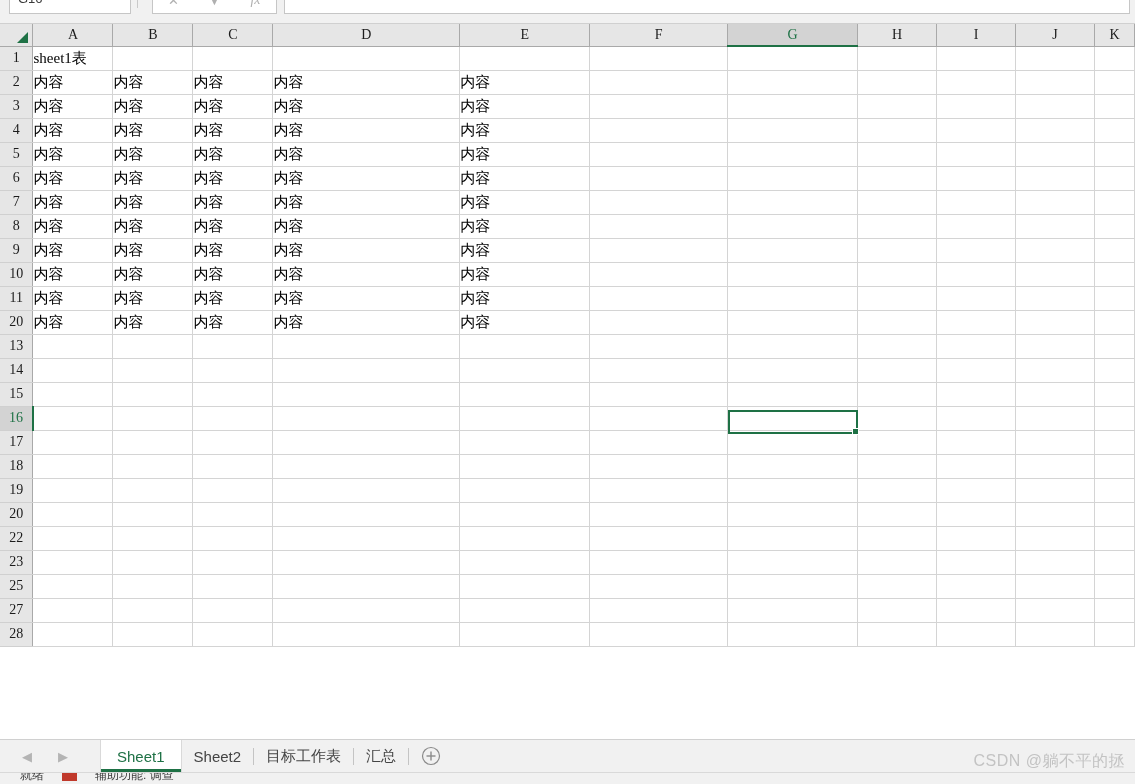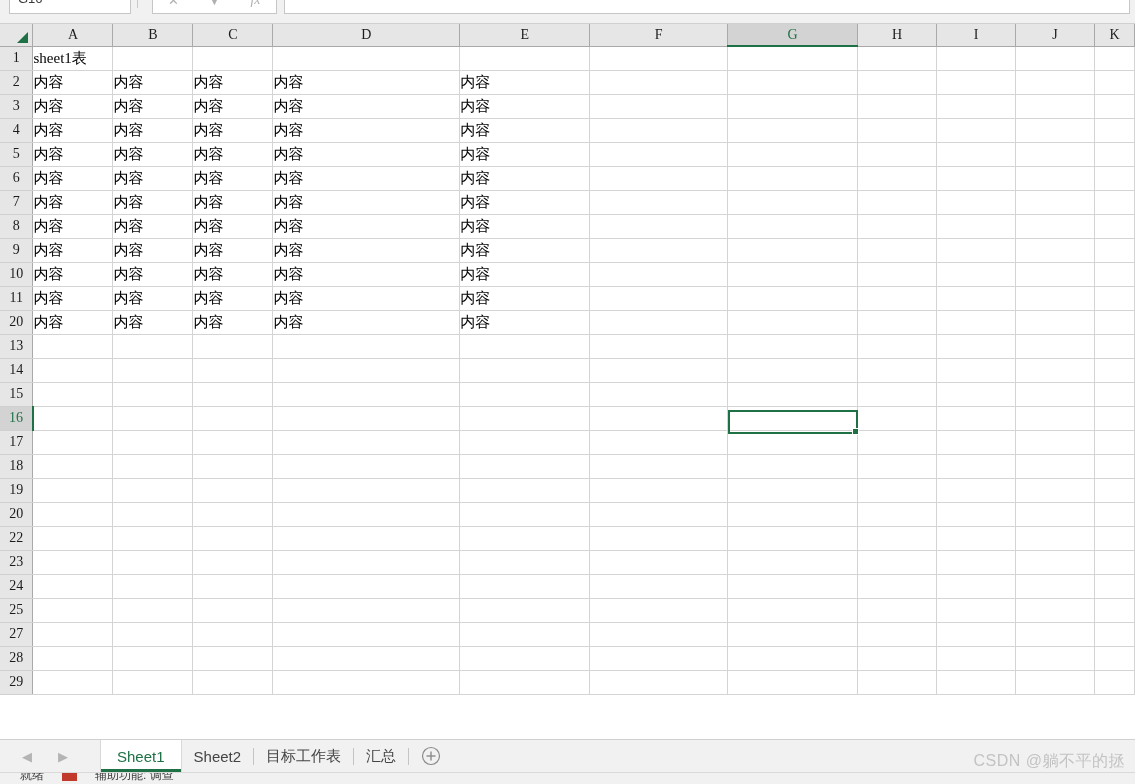--- a/index.html
+++ b/index.html
@@ -575,34 +575,20 @@
           <td class="cell" style="width: 187px;"></td>
           <td class="cell" style="width: 130px;"></td>
           <td class="cell" style="width: 138px;"></td>
           <td class="cell" style="width: 130px;"></td>
           <td class="cell" style="width: 79px;"></td>
           <td class="cell" style="width: 79px;"></td>
           <td class="cell" style="width: 79px;"></td>
           <td class="cell" style="width: 40px;"></td>
         </tr>
         <tr>
-          <td class="rowhead">24</td>
-          <td class="cell" style="width: 80px;"></td>
-          <td class="cell" style="width: 80px;"></td>
-          <td class="cell" style="width: 80px;"></td>
-          <td class="cell" style="width: 187px;"></td>
-          <td class="cell" style="width: 130px;"></td>
-          <td class="cell" style="width: 138px;"></td>
-          <td class="cell" style="width: 130px;"></td>
-          <td class="cell" style="width: 79px;"></td>
-          <td class="cell" style="width: 79px;"></td>
-          <td class="cell" style="width: 79px;"></td>
-          <td class="cell" style="width: 40px;"></td>
-        </tr>
-        <tr>
           <td class="rowhead">25</td>
           <td class="cell" style="width: 80px;"></td>
           <td class="cell" style="width: 80px;"></td>
           <td class="cell" style="width: 80px;"></td>
           <td class="cell" style="width: 187px;"></td>
           <td class="cell" style="width: 130px;"></td>
           <td class="cell" style="width: 138px;"></td>
           <td class="cell" style="width: 130px;"></td>
           <td class="cell" style="width: 79px;"></td>
           <td class="cell" style="width: 79px;"></td>
@@ -618,34 +604,20 @@
           <td class="cell" style="width: 130px;"></td>
           <td class="cell" style="width: 138px;"></td>
           <td class="cell" style="width: 130px;"></td>
           <td class="cell" style="width: 79px;"></td>
           <td class="cell" style="width: 79px;"></td>
           <td class="cell" style="width: 79px;"></td>
           <td class="cell" style="width: 40px;"></td>
         </tr>
         <tr>
           <td class="rowhead">28</td>
-          <td class="cell" style="width: 80px;"></td>
-          <td class="cell" style="width: 80px;"></td>
-          <td class="cell" style="width: 80px;"></td>
-          <td class="cell" style="width: 187px;"></td>
-          <td class="cell" style="width: 130px;"></td>
-          <td class="cell" style="width: 138px;"></td>
-          <td class="cell" style="width: 130px;"></td>
-          <td class="cell" style="width: 79px;"></td>
-          <td class="cell" style="width: 79px;"></td>
-          <td class="cell" style="width: 79px;"></td>
-          <td class="cell" style="width: 40px;"></td>
-        </tr>
-        <tr>
-          <td class="rowhead">29</td>
           <td class="cell" style="width: 80px;"></td>
           <td class="cell" style="width: 80px;"></td>
           <td class="cell" style="width: 80px;"></td>
           <td class="cell" style="width: 187px;"></td>
           <td class="cell" style="width: 130px;"></td>
           <td class="cell" style="width: 138px;"></td>
           <td class="cell" style="width: 130px;"></td>
           <td class="cell" style="width: 79px;"></td>
           <td class="cell" style="width: 79px;"></td>
           <td class="cell" style="width: 79px;"></td>

